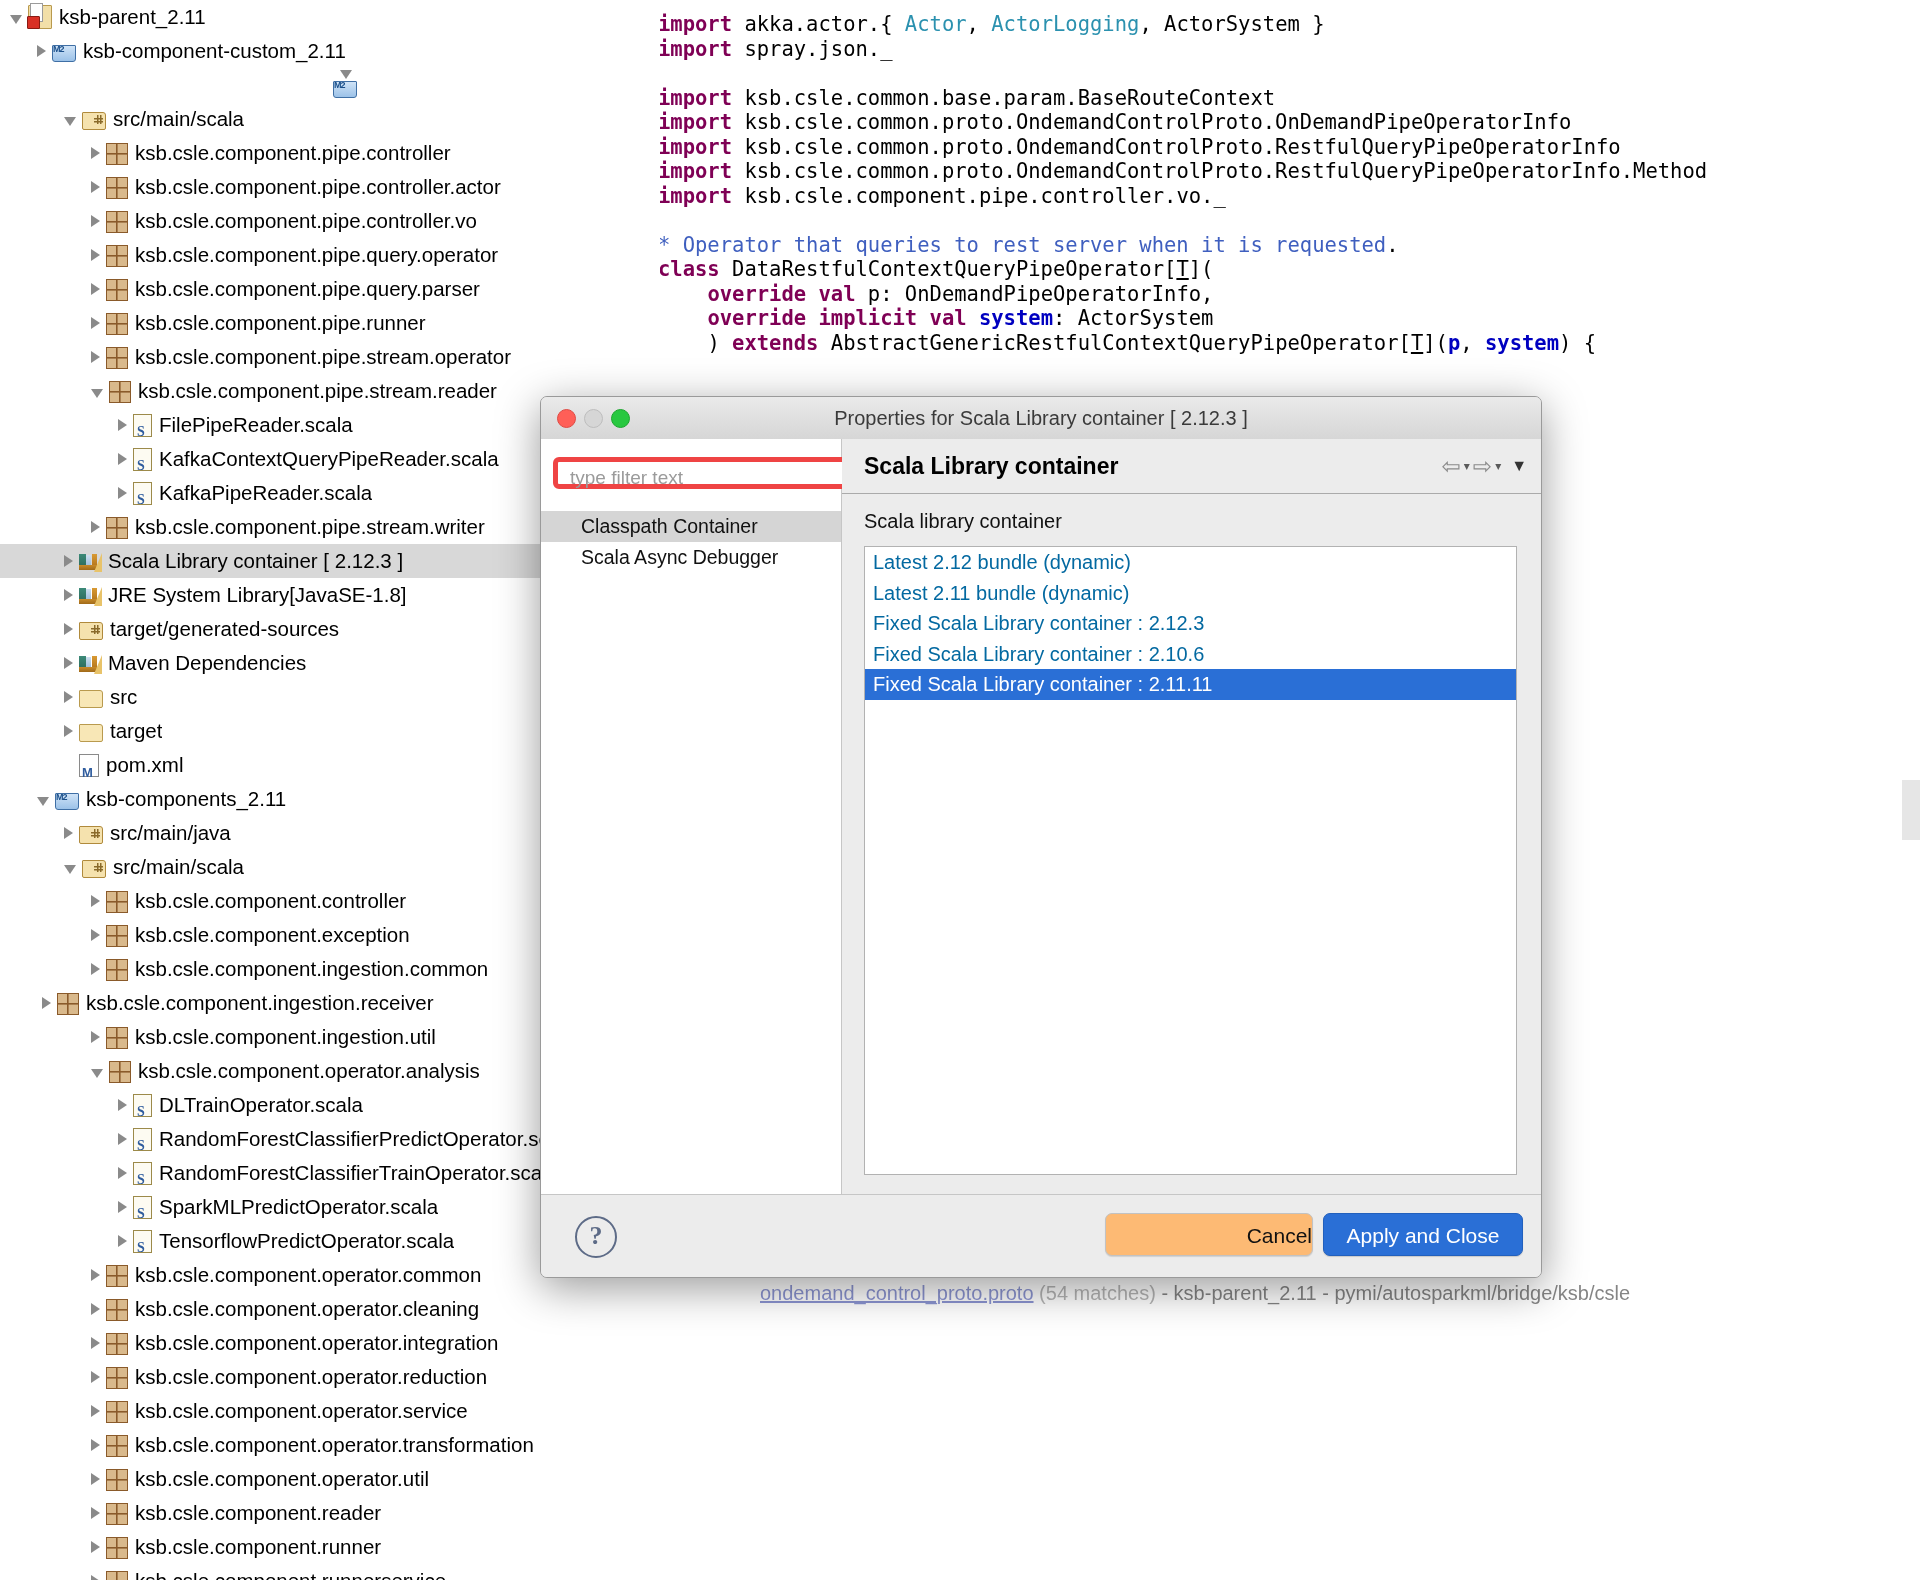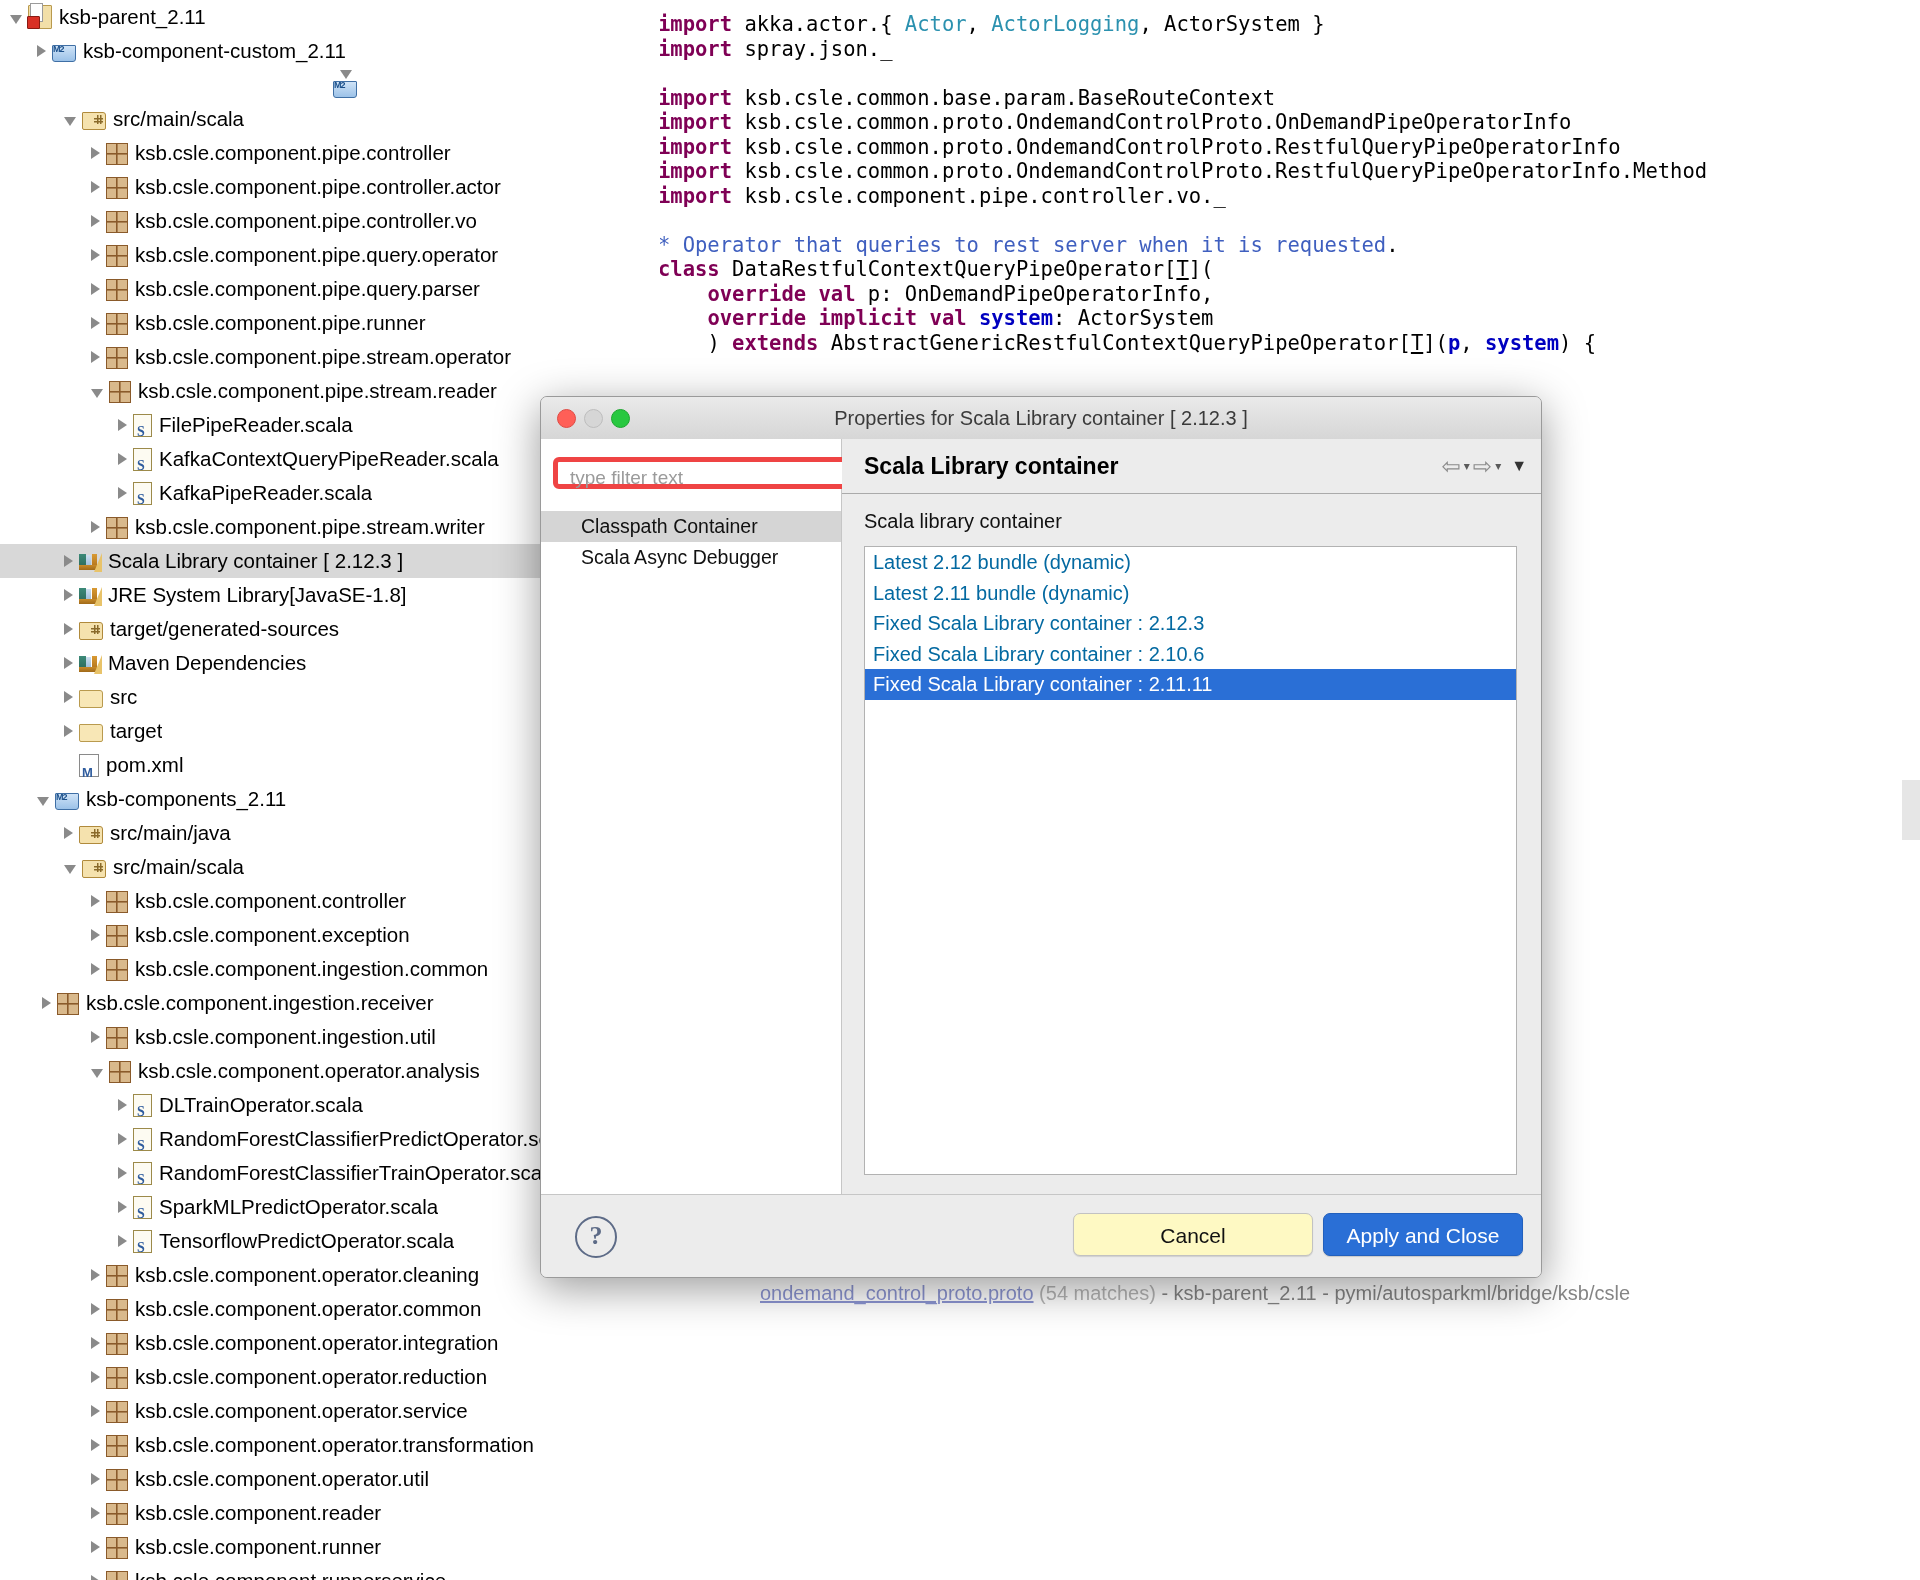--- a/index.html
+++ b/index.html
@@ -213,22 +213,23 @@
     position:absolute;left:34px;top:21px;width:38px;height:38px;border-radius:50%;
     border:2px solid #5d6b87;color:#5d6b87;font-size:26px;font-weight:bold;
     text-align:center;line-height:35px;background:transparent;
     font-family:"Liberation Serif",serif;
   }
   .dbtn{
     position:absolute;top:18px;height:43px;border-radius:7px;font-size:21px;
     text-align:center;line-height:43px;box-sizing:border-box;
   }
   #cancelbtn{
-    right:228px;width:240px;background:#fef9c3;border:1px solid #c2c2c2;color:#111;
+    right:228px;width:208px;background:#fdba74;border:1px solid #c2c2c2;color:#111;
     box-shadow:0 1px 1px rgba(0,0,0,.12);
+    text-align:right;
   }
   #applybtn{
     right:18px;width:200px;background:#2a6fd6;border:1px solid #2260bd;color:#ffffff;
     box-shadow:0 1px 1px rgba(0,0,0,.15);
   }
   
   #behind{
     position:absolute;left:760px;top:1282px;width:1160px;height:40px;
     font-size:20px;color:#222;font-family:"Liberation Sans",sans-serif;
     white-space:nowrap;overflow:hidden;opacity:.55;
@@ -438,26 +439,26 @@
       <span class="tlabel">SparkMLPredictOperator.scala</span>
     </div>
     <div class="trow" style="padding-left: 118px;">
       <span class="arrow closed"></span>
       <span class="ico scala"></span>
       <span class="tlabel">TensorflowPredictOperator.scala</span>
     </div>
     <div class="trow" style="padding-left: 91px;">
       <span class="arrow closed"></span>
       <span class="ico pkg"></span>
+      <span class="tlabel">ksb.csle.component.operator.common</span>
+    </div>
+    <div class="trow" style="padding-left: 91px;">
+      <span class="arrow closed"></span>
+      <span class="ico pkg"></span>
       <span class="tlabel">ksb.csle.component.operator.cleaning</span>
-    </div>
-    <div class="trow" style="padding-left: 91px;">
-      <span class="arrow closed"></span>
-      <span class="ico pkg"></span>
-      <span class="tlabel">ksb.csle.component.operator.common</span>
     </div>
     <div class="trow" style="padding-left: 91px;">
       <span class="arrow closed"></span>
       <span class="ico pkg"></span>
       <span class="tlabel">ksb.csle.component.operator.integration</span>
     </div>
     <div class="trow" style="padding-left: 91px;">
       <span class="arrow closed"></span>
       <span class="ico pkg"></span>
       <span class="tlabel">ksb.csle.component.operator.reduction</span>

